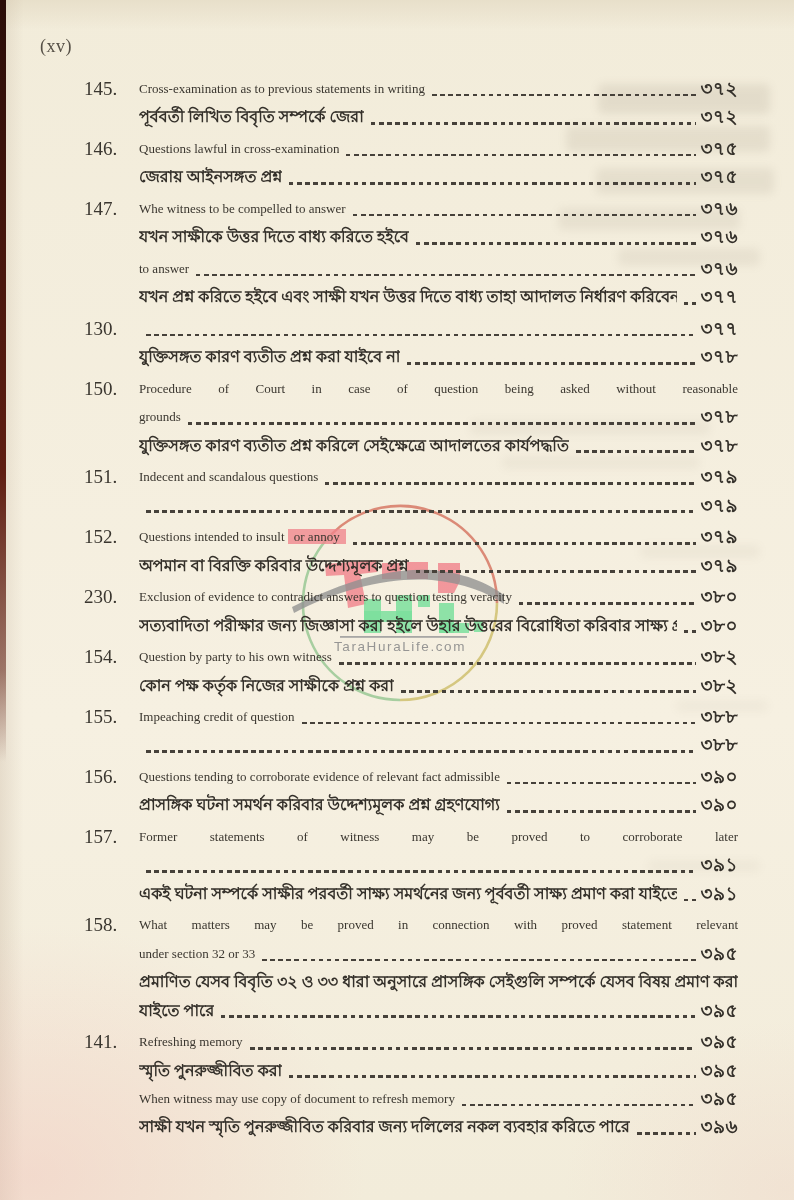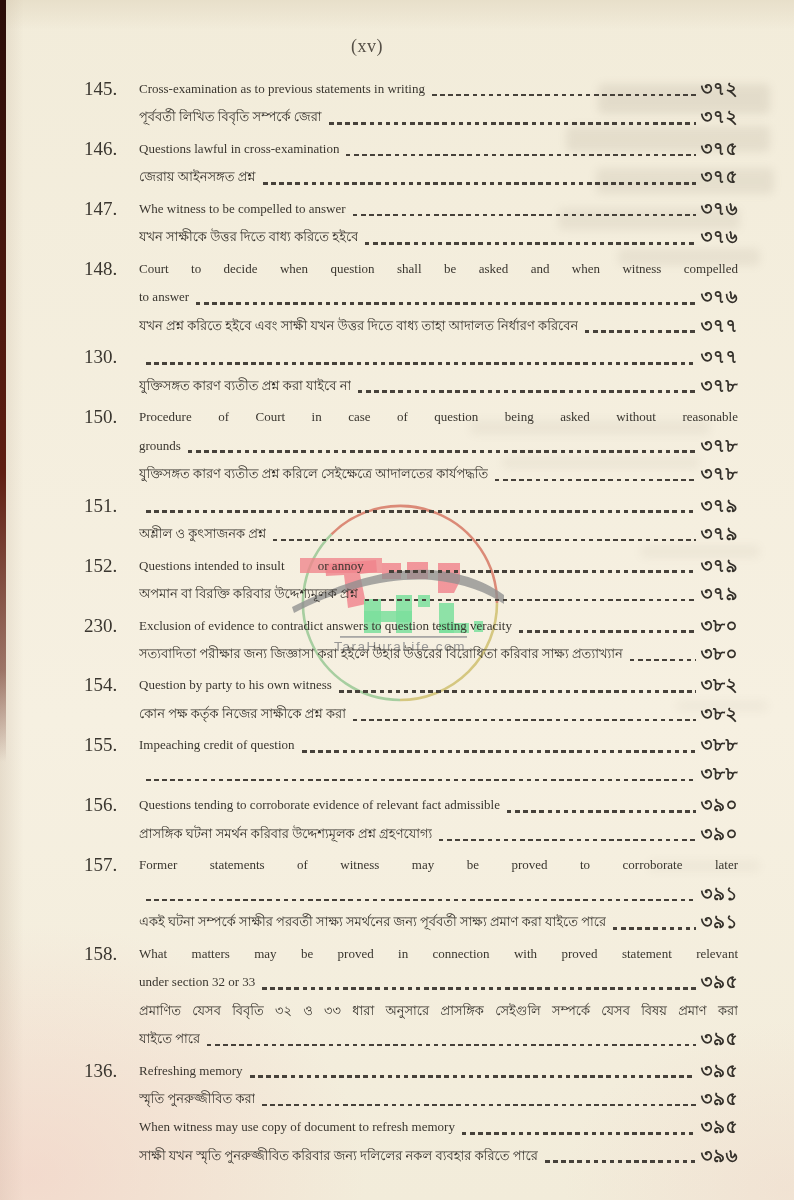--- a/index.html
+++ b/index.html
@@ -23,36 +23,36 @@
     color:var(--ink,#3a362f);
   }
   .binding-strip{
     position:absolute;left:0;top:0;width:6px;height:762px;z-index:2;
     background:linear-gradient(180deg,var(--strip-dark,#2a0d08) 0%,var(--strip-red,#5f1e12) 62%,rgba(95,30,18,.55) 88%,rgba(95,30,18,0) 100%);
   }
   .ghosts{position:absolute;inset:0;z-index:0;}
   .ghost{position:absolute;background:#8a7d6a;border-radius:5px;filter:blur(4px);}
   .content{position:relative;z-index:1;padding:30px 56px 0 84px;}
   .page-header{
-    text-align:center;font-size:18px;letter-spacing:.5px;color:#565047;
+    font-size:18px;letter-spacing:.5px;color:#565047;
     margin:6px 0 18px;transform:translateX(-44px);
   }
-  .line{display:flex;align-items:flex-end;height:28.4px;line-height:28.4px;}
+  .line{display:flex;align-items:center;height:28.4px;line-height:28.4px;}
   .entry{margin-bottom:3.2px;}
   .num{flex:none;width:55px;font-size:19px;color:var(--ink);}
   .text{flex:0 1 auto;min-width:0;white-space:nowrap;overflow:hidden;font-size:13px;color:var(--ink);}
-  .bn .text{font-size:13px;font-weight:400;color:#34302a;}
+  .bn .text{font-size:16px;font-weight:700;color:#34302a;}
   .fill .text{flex:1 1 auto;text-align:justify;text-align-last:justify;}
   .leader{
     flex:1 1 auto;min-width:12px;height:2.6px;align-self:flex-end;
     margin:0 4px 7px 7px;
     background:repeating-linear-gradient(90deg,var(--ink-dash,#46413a) 0 4.5px,transparent 4.5px 8.1px);
   }
   .pageno{flex:none;font-size:18.5px;font-weight:700;color:#34302a;letter-spacing:.5px;}
-  .hl{background:rgba(240,132,140,.78);padding:0 18px;margin-left:12px;}
+  .hl{background:rgba(240,132,140,.78);padding:0 6px;}
   .watermark{position:absolute;left:292px;top:501px;width:216px;height:210px;z-index:0;}
   .wm-ring{fill:none;stroke-width:2.6;opacity:.8;}
   .wm-ring.red{stroke:var(--ring-red,#d4705c);}
   .wm-ring.yellow{stroke:var(--ring-yellow,#cdbd68);}
   .wm-ring.green{stroke:var(--ring-green,#94c690);}
   .wm-pink{fill:var(--wm-pink,#f0848c);fill-opacity:.82;}
   .wm-green{fill:var(--wm-green,#7bdf9c);fill-opacity:.85;}
   .wm-gray{fill:var(--wm-gray,#8f8f8f);fill-opacity:.78;}
   .wm-underline{fill:#9a9a9a;fill-opacity:.85;}
   .wm-site{fill:var(--wm-text-gray,#8c8c8c);font-family:"Liberation Sans","DejaVu Sans",sans-serif;
@@ -139,24 +139,20 @@
             <div class="pageno">৩৭৬</div>
           </div>
           <div class="line bn">
             <div class="num"></div>
             <div class="text">যখন সাক্ষীকে উত্তর দিতে বাধ্য করিতে হইবে</div>
             <div class="leader"></div>
             <div class="pageno">৩৭৬</div>
           </div>
         </div>
         <div class="entry">
-          <div class="line en fill">
-            <div class="num">148.</div>
-            <div class="text">Court to decide when question shall be asked and when witness compelled</div>
-          </div>
           <div class="line en">
             <div class="num"></div>
             <div class="text">to answer</div>
             <div class="leader"></div>
             <div class="pageno">৩৭৬</div>
           </div>
           <div class="line bn">
             <div class="num"></div>
             <div class="text">যখন প্রশ্ন করিতে হইবে এবং সাক্ষী যখন উত্তর দিতে বাধ্য তাহা আদালত নির্ধারণ করিবেন</div>
             <div class="leader"></div>
@@ -190,26 +186,26 @@
           <div class="line bn">
             <div class="num"></div>
             <div class="text">যুক্তিসঙ্গত কারণ ব্যতীত প্রশ্ন করিলে সেইক্ষেত্রে আদালতের কার্যপদ্ধতি</div>
             <div class="leader"></div>
             <div class="pageno">৩৭৮</div>
           </div>
         </div>
         <div class="entry">
           <div class="line en">
             <div class="num">151.</div>
+            <div class="text">Indecent and scandalous questions</div>
             <div class="leader"></div>
             <div class="pageno">৩৭৯</div>
           </div>
           <div class="line bn">
             <div class="num"></div>
-            <div class="text">অশ্লীল ও কুৎসাজনক প্রশ্ন</div>
             <div class="leader"></div>
             <div class="pageno">৩৭৯</div>
           </div>
         </div>
         <div class="entry">
           <div class="line en">
             <div class="num">152.</div>
             <div class="text"><span>Questions intended to insult </span><span class="hl">or annoy</span></div>
             <div class="leader"></div>
             <div class="pageno">৩৭৯</div>
@@ -310,21 +306,21 @@
           </div>
           <div class="line bn">
             <div class="num"></div>
             <div class="text">যাইতে পারে</div>
             <div class="leader"></div>
             <div class="pageno">৩৯৫</div>
           </div>
         </div>
         <div class="entry">
           <div class="line en">
-            <div class="num">136.</div>
+            <div class="num">141.</div>
             <div class="text">Refreshing memory</div>
             <div class="leader"></div>
             <div class="pageno">৩৯৫</div>
           </div>
           <div class="line bn">
             <div class="num"></div>
             <div class="text">স্মৃতি পুনরুজ্জীবিত করা</div>
             <div class="leader"></div>
             <div class="pageno">৩৯৫</div>
           </div>

